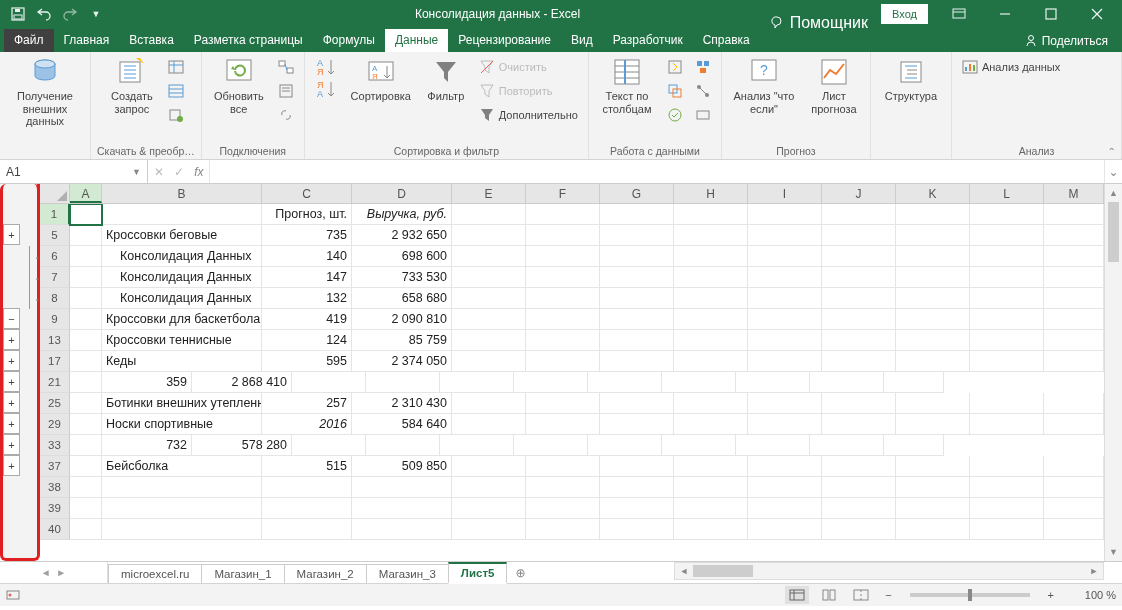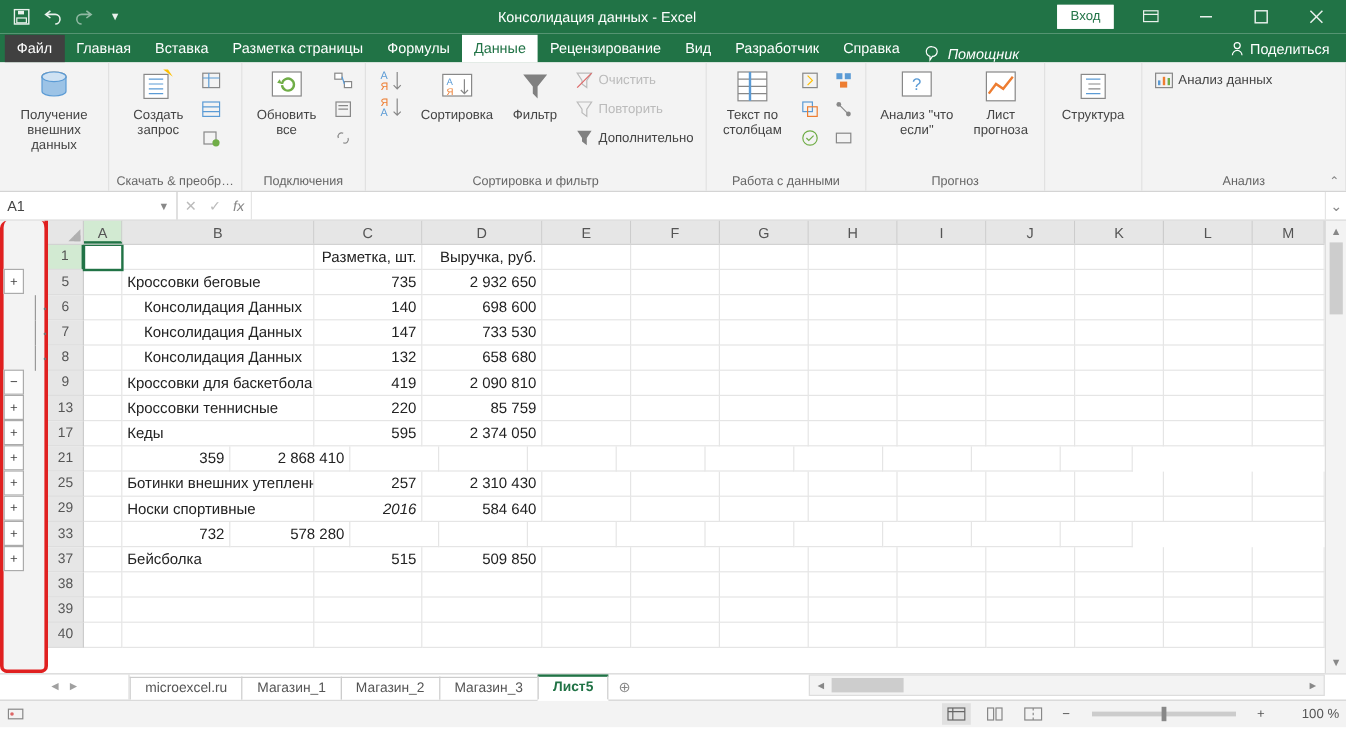--- a/index.html
+++ b/index.html
@@ -13,21 +13,21 @@
 .titlebar .win-controls { display: flex; align-items: center; gap: 0; padding-right: 2px; }
 .titlebar .win-btn { width: 46px; height: 28px; display: flex; align-items: center; justify-content: center; color: #fff; opacity: .9; }
 .titlebar .login-btn { height: 20px; padding: 0 10px; border: 1px solid #fff; margin-right: 8px; font-size: 11px; display: flex; align-items: center; background: #fff; color: #217346; }
 
 
 .tabs { height: 24px; background: #217346; display: flex; align-items: flex-end; color: #fff; padding: 0 4px; }
 .tabs .tab { padding: 4px 10px 5px; font-size: 12px; cursor: default; }
 .tabs .tab.file { background: #404040; }
 .tabs .tab.active { background: #fff; color: #217346; }
 .tabs .spacer { flex: 1; }
-.tabs .assist { display: flex; align-items: center; gap: 6px; padding: 0 10px 0; font-size: 12px; font-style: italic; }
+.tabs .assist { display: flex; align-items: center; gap: 6px; padding: 0 10px 20px; font-size: 16px; }
 .tabs .share { display: flex; align-items: center; gap: 4px; padding: 0 10px 4px; font-size: 12px; }
 
 
 .ribbon { height: 108px; background: #f3f3f3; border-bottom: 1px solid #d4d4d4; display: flex; align-items: stretch; position: relative; }
 .ribbon .group { border-right: 1px solid #e1e1e1; padding: 4px 6px 0; display: flex; flex-direction: column; align-items: center; justify-content: space-between; }
 .ribbon .group .controls { display: flex; align-items: flex-start; gap: 4px; }
 .ribbon .group .label { font-size: 10.5px; color: #666; padding: 3px 0 2px; text-align: center; white-space: nowrap; }
 .ribbon .bigbtn { display: flex; flex-direction: column; align-items: center; width: 64px; font-size: 11px; text-align: center; line-height: 1.15; gap: 2px; }
 .ribbon .bigbtn .icon { width: 32px; height: 32px; display: flex; align-items: center; justify-content: center; }
 .ribbon .smallcol { display: flex; flex-direction: column; gap: 2px; }
@@ -527,22 +527,22 @@
         <div class="ch" style="width: 74px;">J</div>
         <div class="ch" style="width: 74px;">K</div>
         <div class="ch" style="width: 74px;">L</div>
         <div class="ch" style="width: 60px;">M</div>
       </div>
     <div class="rows" id="rows-container">
         <div class="row">
           <div class="rh active">1</div>
           <div class="cell active-cell" style="width: 32px;"></div>
           <div class="cell" style="width: 160px;"></div>
-          <div class="cell num" style="width: 90px;">Разметка, шт.</div>
-          <div class="cell num" style="width: 100px;">Выручка, руб.</div>
+          <div class="cell num" style="width: 90px;">Прогноз, шт.</div>
+          <div class="cell num" style="width: 100px; font-style: italic;">Выручка, руб.</div>
           <div class="cell" style="width: 74px;"></div>
           <div class="cell" style="width: 74px;"></div>
           <div class="cell" style="width: 74px;"></div>
           <div class="cell" style="width: 74px;"></div>
           <div class="cell" style="width: 74px;"></div>
           <div class="cell" style="width: 74px;"></div>
           <div class="cell" style="width: 74px;"></div>
           <div class="cell" style="width: 74px;"></div>
           <div class="cell" style="width: 60px;"></div>
         </div>
@@ -623,21 +623,21 @@
           <div class="cell" style="width: 74px;"></div>
           <div class="cell" style="width: 74px;"></div>
           <div class="cell" style="width: 74px;"></div>
           <div class="cell" style="width: 74px;"></div>
           <div class="cell" style="width: 60px;"></div>
         </div>
         <div class="row">
           <div class="rh">13</div>
           <div class="cell" style="width: 32px;"></div>
           <div class="cell" style="width: 160px;">Кроссовки теннисные</div>
-          <div class="cell num" style="width: 90px;">220</div>
+          <div class="cell num" style="width: 90px;">124</div>
           <div class="cell num" style="width: 100px;">85 759</div>
           <div class="cell" style="width: 74px;"></div>
           <div class="cell" style="width: 74px;"></div>
           <div class="cell" style="width: 74px;"></div>
           <div class="cell" style="width: 74px;"></div>
           <div class="cell" style="width: 74px;"></div>
           <div class="cell" style="width: 74px;"></div>
           <div class="cell" style="width: 74px;"></div>
           <div class="cell" style="width: 74px;"></div>
           <div class="cell" style="width: 60px;"></div>

